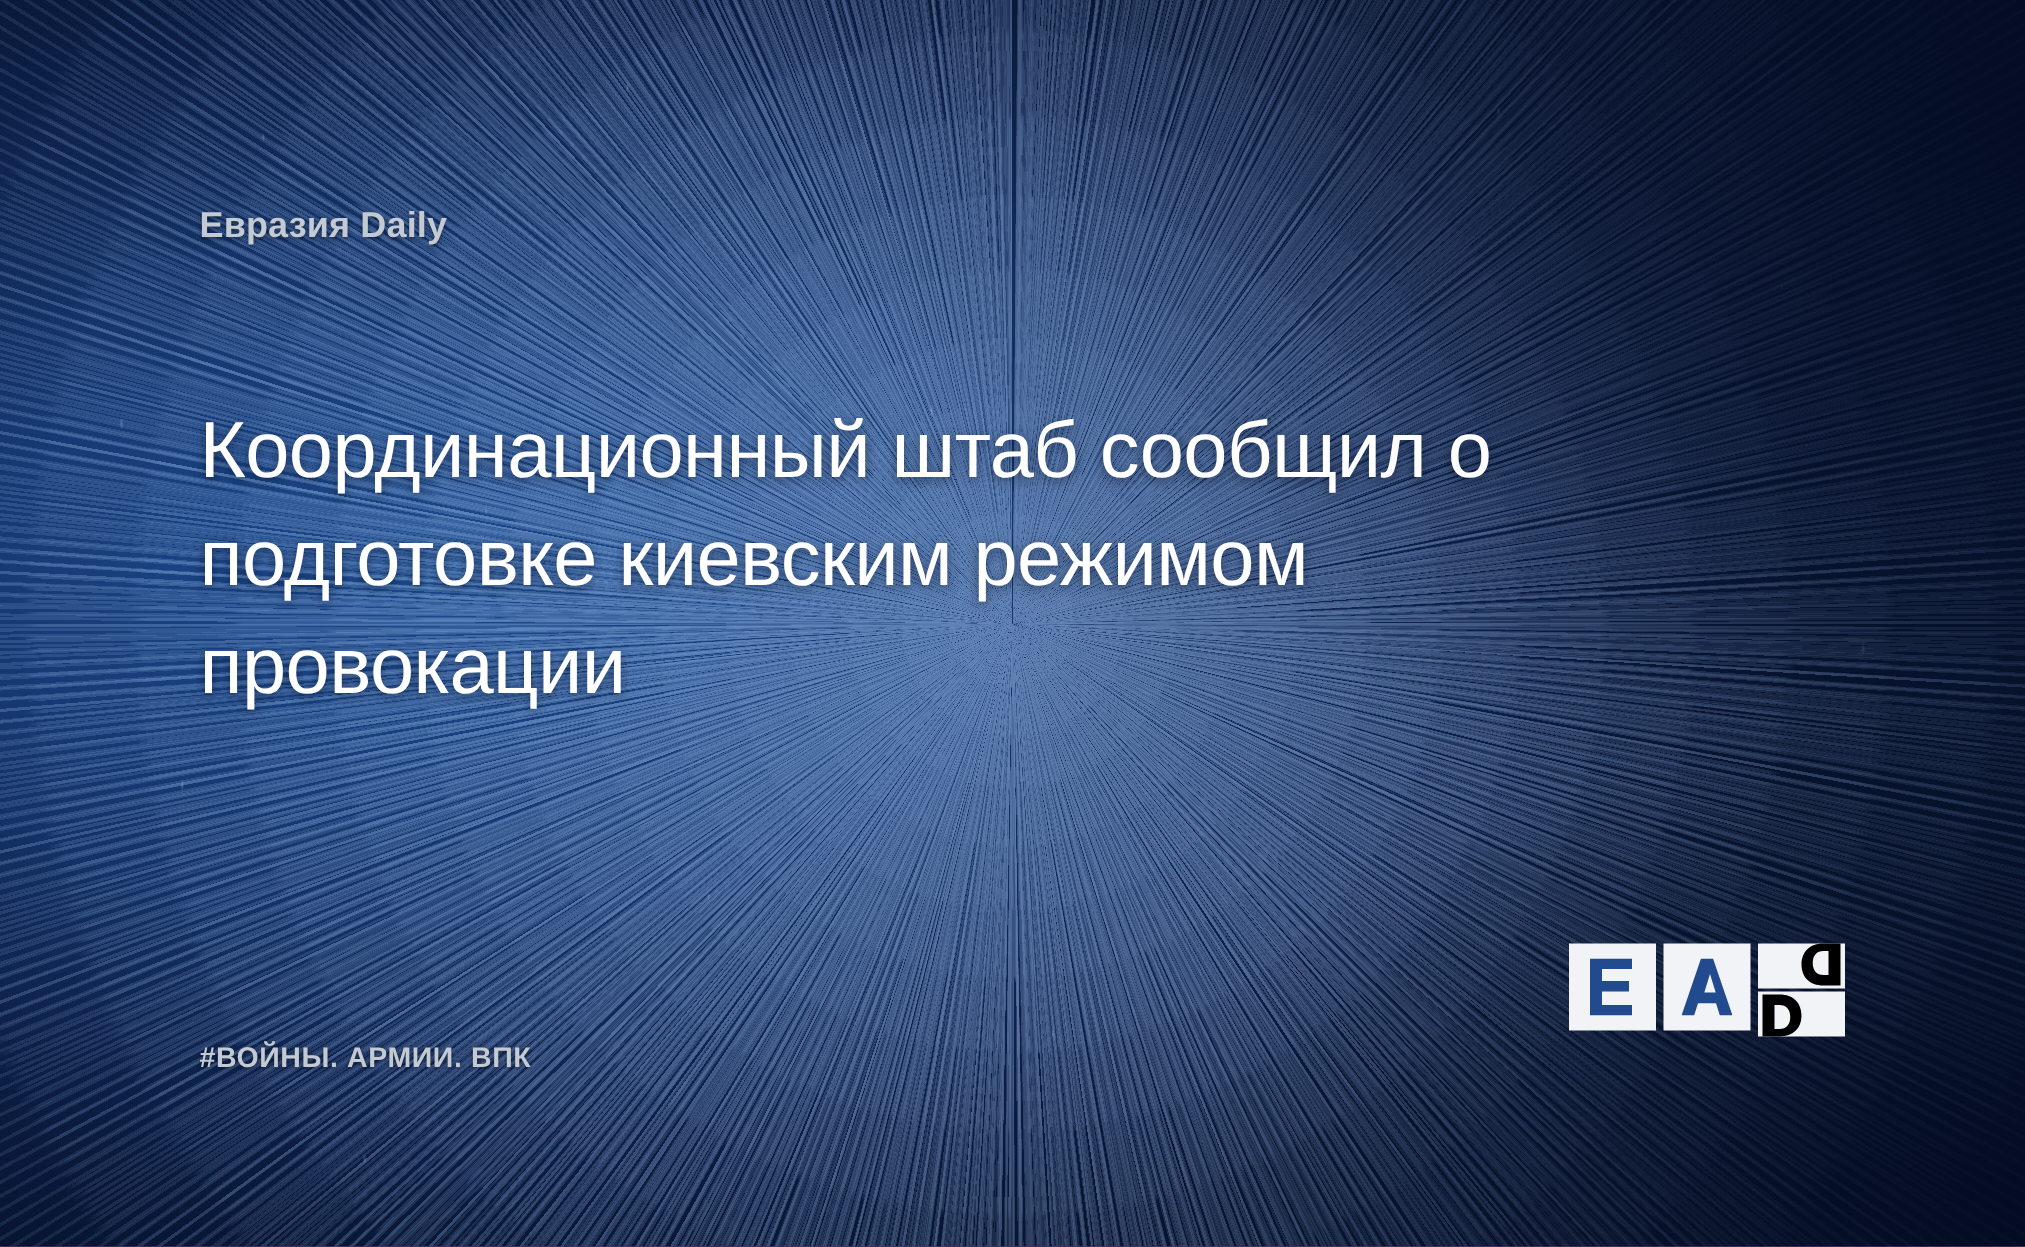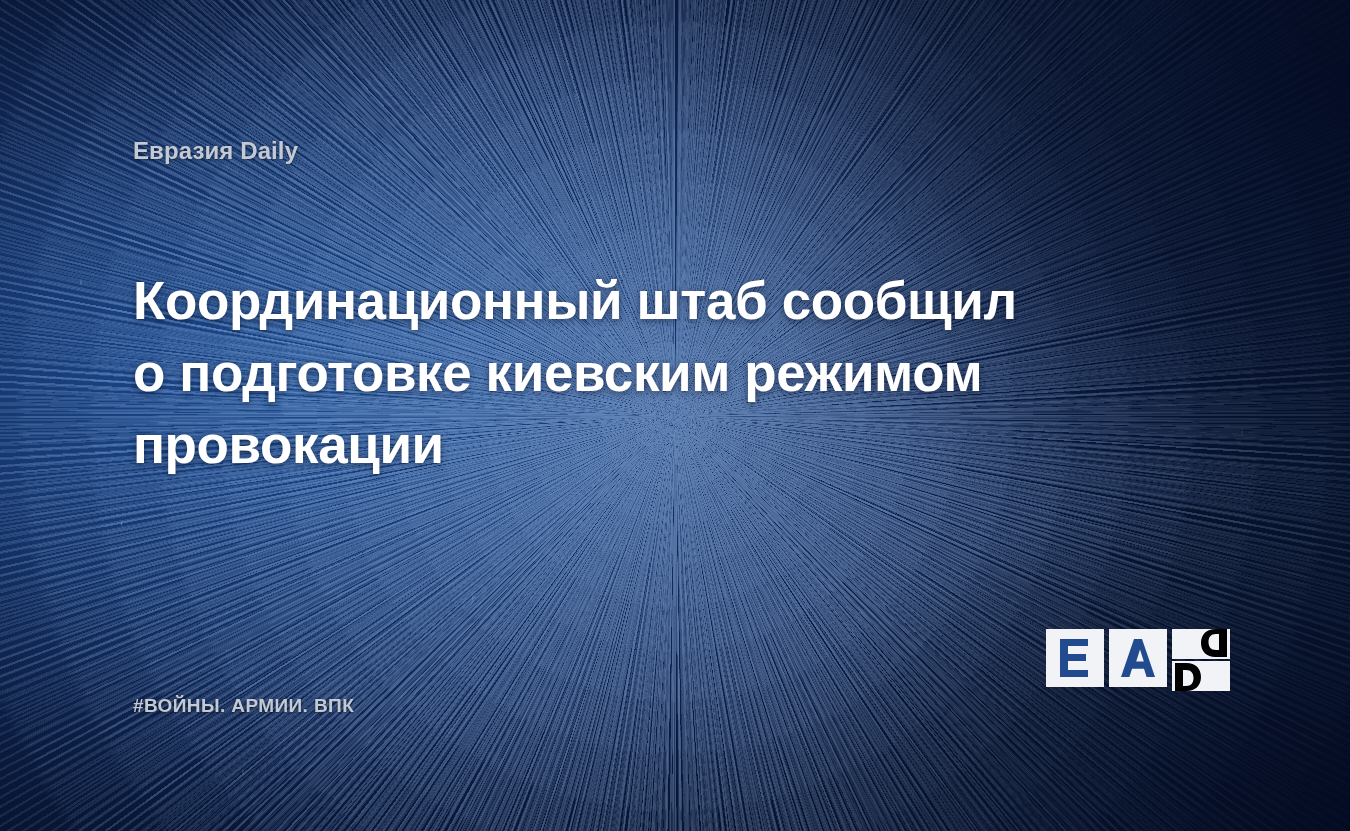--- a/index.html
+++ b/index.html
@@ -142,21 +142,21 @@
   }
 
   .headline {
     position: absolute;
     left: 133px;
     top: 265px;
     width: 930px;
     margin: 0;
     font-size: 53px;
     line-height: 72px;
-    font-weight: 700;
+    font-weight: 400;
     color: #ffffff;
     letter-spacing: -0.4px;
     text-shadow: 0 2px 7px rgba(3,12,36,0.55);
   }
 
   .hashtag {
     position: absolute;
     left: 133px;
     top: 695px;
     font-size: 19px;

